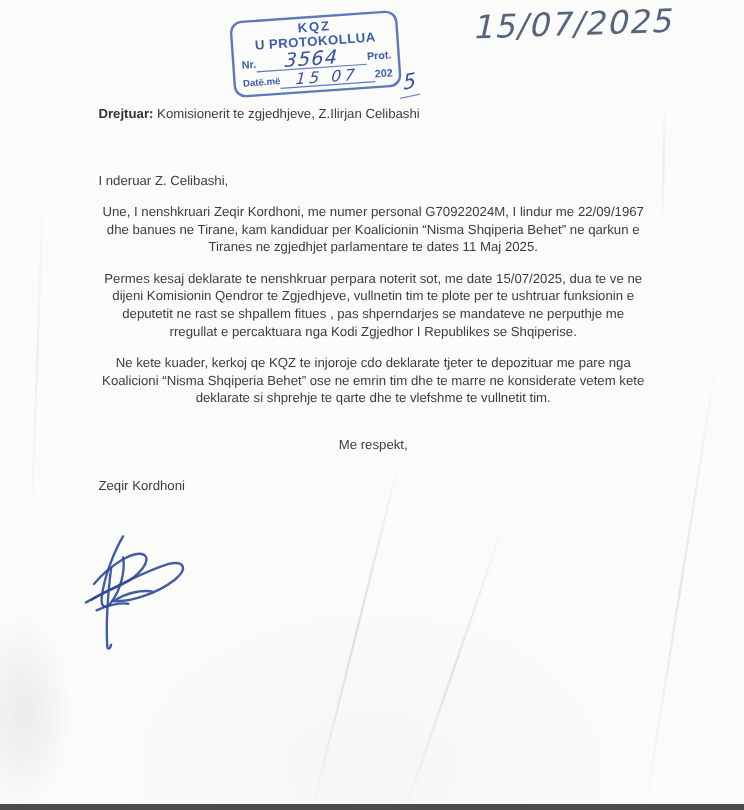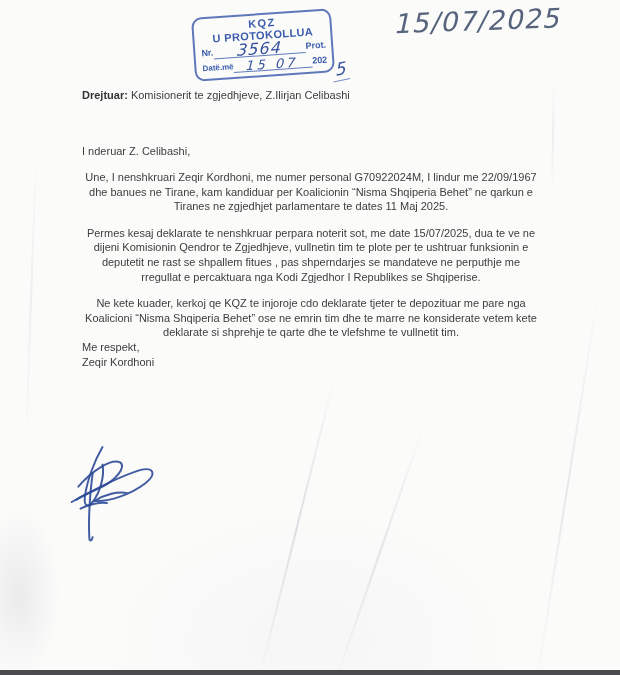--- a/index.html
+++ b/index.html
@@ -54,22 +54,22 @@
     font-family:"DejaVu Sans", sans-serif; font-size:27px; color:#4a5873;
     transform:skewX(-14deg) rotate(-2deg); letter-spacing:1px; opacity:0.92;
   }
 
   
   .letter { position:absolute; left:82px; top:88px; width:458px; color:#3d3d3f; font-size:11px; }
   .hline { line-height:14px; margin-bottom:9px; }
   .hline b { color:#333335; }
   .salutation { margin-top:42px; line-height:14px; }
   .para { margin-top:12px; line-height:14.6px; text-align:center; }
-  .closing { line-height:14px; }
-  .signer { margin-top:1px; line-height:14px; }
+  .closing { margin-top:24px; line-height:14px;text-align:center; }
+  .signer { margin-top:20px; line-height:14px; }
 
   
   .signature { position:absolute; left:56px; top:436px; width:115px; height:110px; }
   .signature path { fill:none; stroke:#2d4a97; stroke-width:1.8; stroke-linecap:round; opacity:0.9; }
 
   
   .bottom-bar { position:absolute; left:0; bottom:0; width:620px; height:5px; background:#4b4b4d; }
 </style>
 </head>
 <body>

